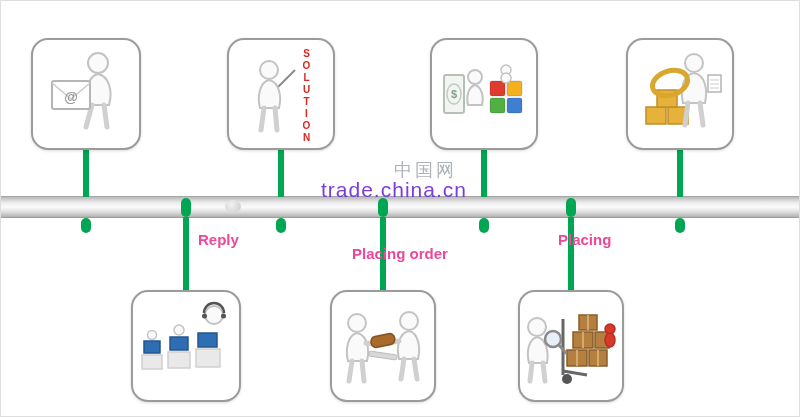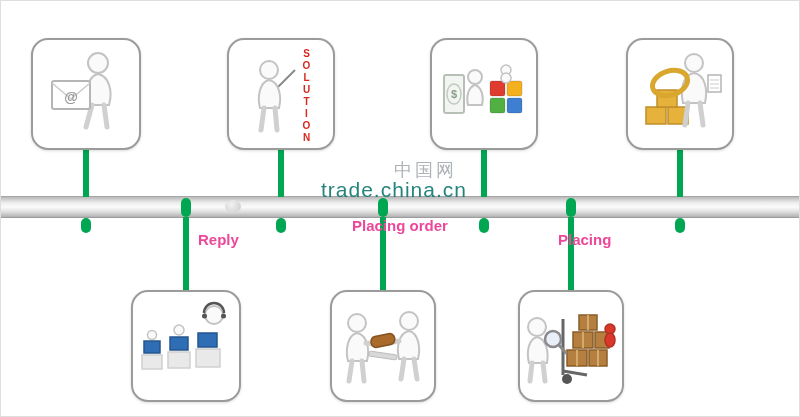--- a/index.html
+++ b/index.html
@@ -29,21 +29,21 @@
   }
   
   .step-label { position:absolute; font-weight:bold; font-size:15px; color:#ec4899; }
   
   .wm-cn {
     position:absolute; left:393px; top:157px; font-size:18px; letter-spacing:3px;
     color:#a6abb1; opacity:.9;text-align:right;
   }
   .wm-domain {
     position:absolute; left:320px; top:177px; font-size:21px; letter-spacing:1px;
-    color:#0f766e; opacity:.9;
+    color:#6d28d9; opacity:.9;
   }
   
   .solution-wrap { display:flex; align-items:center; gap:4px; }
   .solution-vert {
     writing-mode:vertical-rl; text-orientation:upright;
     color:#D8281E; font-weight:700; font-size:10px; letter-spacing:1px; line-height:1;
     height:92px; display:inline-block;
   }
   svg { display:block; }
 </style>
@@ -70,21 +70,21 @@
   <div class="vline" style="left:182px;top:216px;height:73px"></div>
   <div class="vline" style="left:379px;top:216px;height:73px"></div>
   <div class="vline" style="left:567px;top:216px;height:73px"></div>
 
   <div>
     <span class="wm-cn">中国网</span>
     <span class="wm-domain">trade.china.cn</span>
   </div>
 
   <div class="step-label" style="left:197px;top:230px">Reply</div>
-  <div class="step-label" style="left:351px;top:216px">Placing order</div>
+  <div class="step-label" style="left:351px;top:244px">Placing order</div>
   <div class="step-label" style="left:557px;top:230px">Placing</div>
 
   <div class="node-box" style="left:30px;top:37px;width:110px;height:112px">
     <svg viewBox="0 0 100 94" width="100" height="94">
       <g stroke="#c3c3c3" stroke-width="2" fill="#fafafa">
         <circle cx="62" cy="16" r="10"></circle>
         <path d="M62,27 C73,29 77,44 73,58 L52,58 C49,44 52,29 62,27 Z"></path>
       </g>
       <path d="M56,58 L50,80 M68,58 L71,80" fill="none" stroke="#d0d0d0" stroke-width="5" stroke-linecap="round"></path>
       <rect x="16" y="34" width="38" height="28" rx="2" fill="#ffffff" stroke="#b5b5b5" stroke-width="2"></rect>

